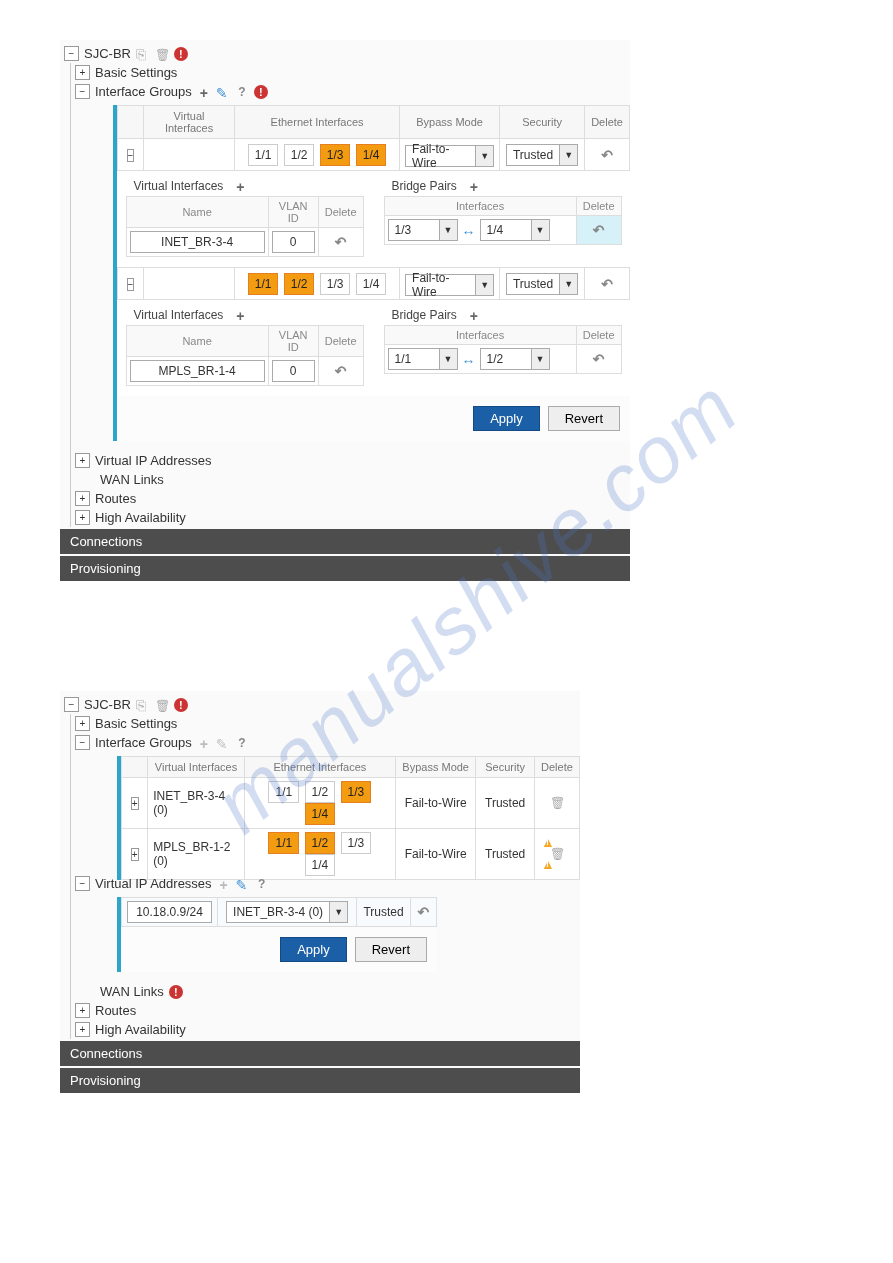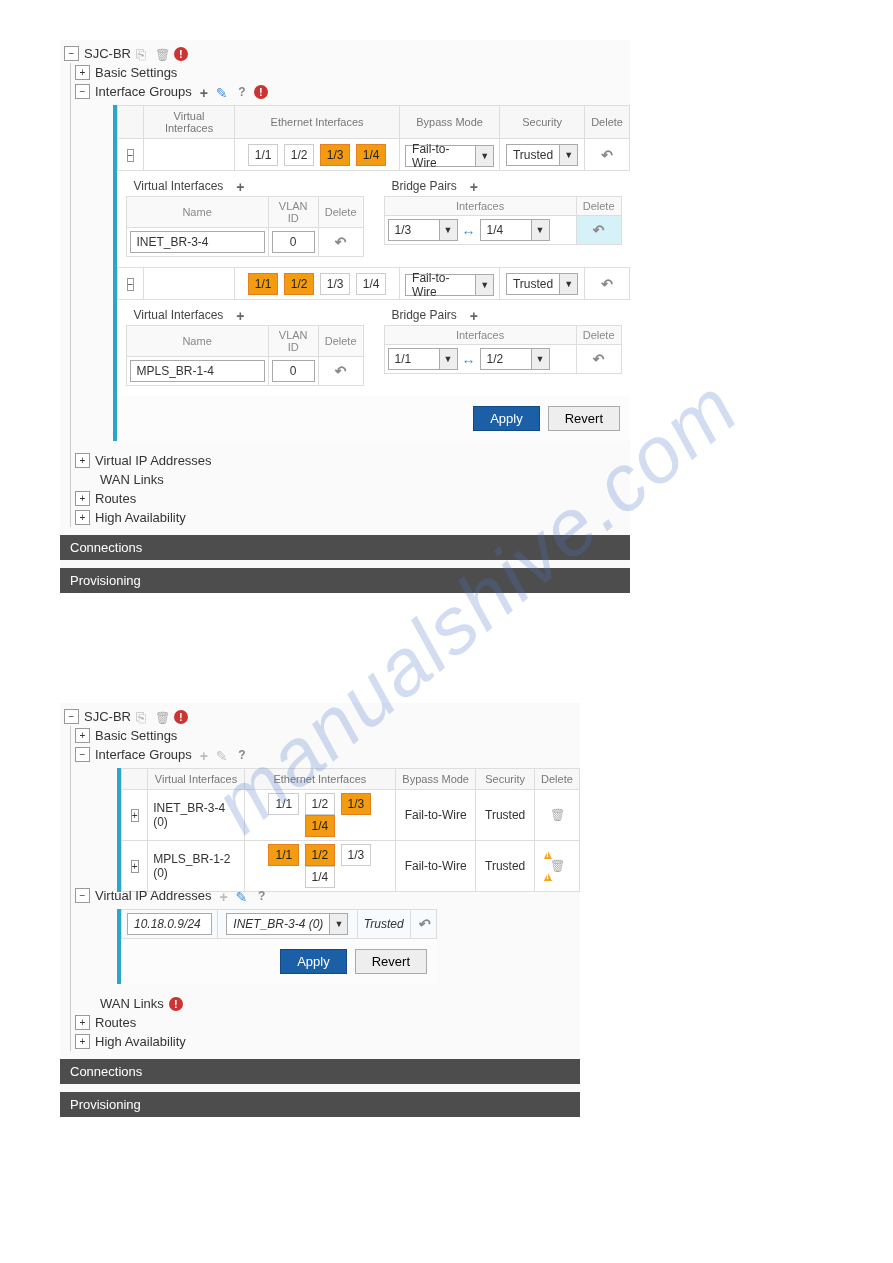--- a/index.html
+++ b/index.html
@@ -30,34 +30,34 @@
 .detail-block2 { margin: 4px 0 10px 46px; border-left: 4px solid #2ba5c9; background: #fcfcfc; padding: 0; }
 .tbl { border-collapse: collapse; width: 100%; }
 .tbl th { font-weight: normal; font-size: 11px; color: #777; border: 1px solid #ddd; padding: 4px 6px; background: #f7f7f7; text-align: center; }
 .tbl td { border: 1px solid #ddd; padding: 3px 5px; background: #fff; vertical-align: middle; text-align: center; font-size: 12px; height: 26px; }
 .tbl td.lbl { text-align: left; }
 .itf-btn { display: inline-block; min-width: 30px; padding: 3px 6px; border: 1px solid #ccc; background: #fff; font-size: 12px; margin: 0 1px; text-align: center; cursor: pointer; }
 .itf-btn.sel { background: #f39c12; border-color: #e67e22; color: #222; }
 .select-like { display: inline-flex; align-items: center; border: 1px solid #aaa; background: #fff; height: 22px; min-width: 88px; }
 .select-like span { flex: 1; padding: 0 6px; font-size: 12px; text-align: left; }
 .select-like .arrow { background: #eee; border-left: 1px solid #aaa; width: 18px; height: 100%; text-align: center; line-height: 20px; font-size: 9px; }
-.input-like { border: 1px solid #aaa; padding: 3px 6px; background: #fff; width: 100%; font-size: 12px; height: 22px; text-align: left; }
+.input-like { border: 1px solid #aaa; padding: 3px 6px; background: #fff; width: 100%; font-size: 12px; height: 22px; text-align: center; }
 .subhdr { display: flex; align-items: center; gap: 10px; font-size: 12px; color: #444; padding: 8px 8px 3px 8px; }
 .inner-tbl { border-collapse: collapse; }
 .inner-tbl th { font-size: 11px; color: #888; text-align: center; border: 1px solid #ddd; padding: 3px 6px; background: #f9f9f9; font-weight: normal; margin-left: 32px; }
 .inner-tbl td { border: 1px solid #ddd; padding: 3px; background: #fff; }
 .twocol { display: flex; gap: 20px; padding: 0 8px 10px 8px; }
 .btnrow { display: flex; justify-content: flex-end; gap: 8px; padding: 10px 10px 10px 0; }
 .btn { padding: 4px 16px; font-size: 13px; border: 1px solid #aaa; background: #eee; cursor: pointer; }
 .btn.primary { background: #1b5fa7; border-color: #134a85; color: #fff; }
-.bar { background: #4d4d4d; color: #fff; padding: 5px 10px; font-size: 13px; margin-top: 8px; }
+.bar { background: #4d4d4d; color: #fff; padding: 5px 10px; font-size: 13px; margin-top: 2px; }
 .sel-cell { background: #d6f1f7 !important; }
 .watermark { position: absolute; left: 150px; top: 560px; font-size: 80px; color: rgba(80,120,200,0.25); transform: rotate(-40deg); pointer-events: none; font-style: italic; letter-spacing: 2px; z-index: 100; white-space: nowrap; }
 .tree-connector { border-left: 1px solid #ccc; margin-left: 10px; padding-left: 0; }
-.row-light td { background: #f7fbfd !important; font-style: italic; }
+.row-light td { background: #f7fbfd !important; }
 </style>
 </head>
 <body>
 
 <div class="page">
 <div class="watermark">manualshive.com</div>
 
 <div class="panel">
   <div class="tree-row">
     <span class="tree-toggle">−</span>

